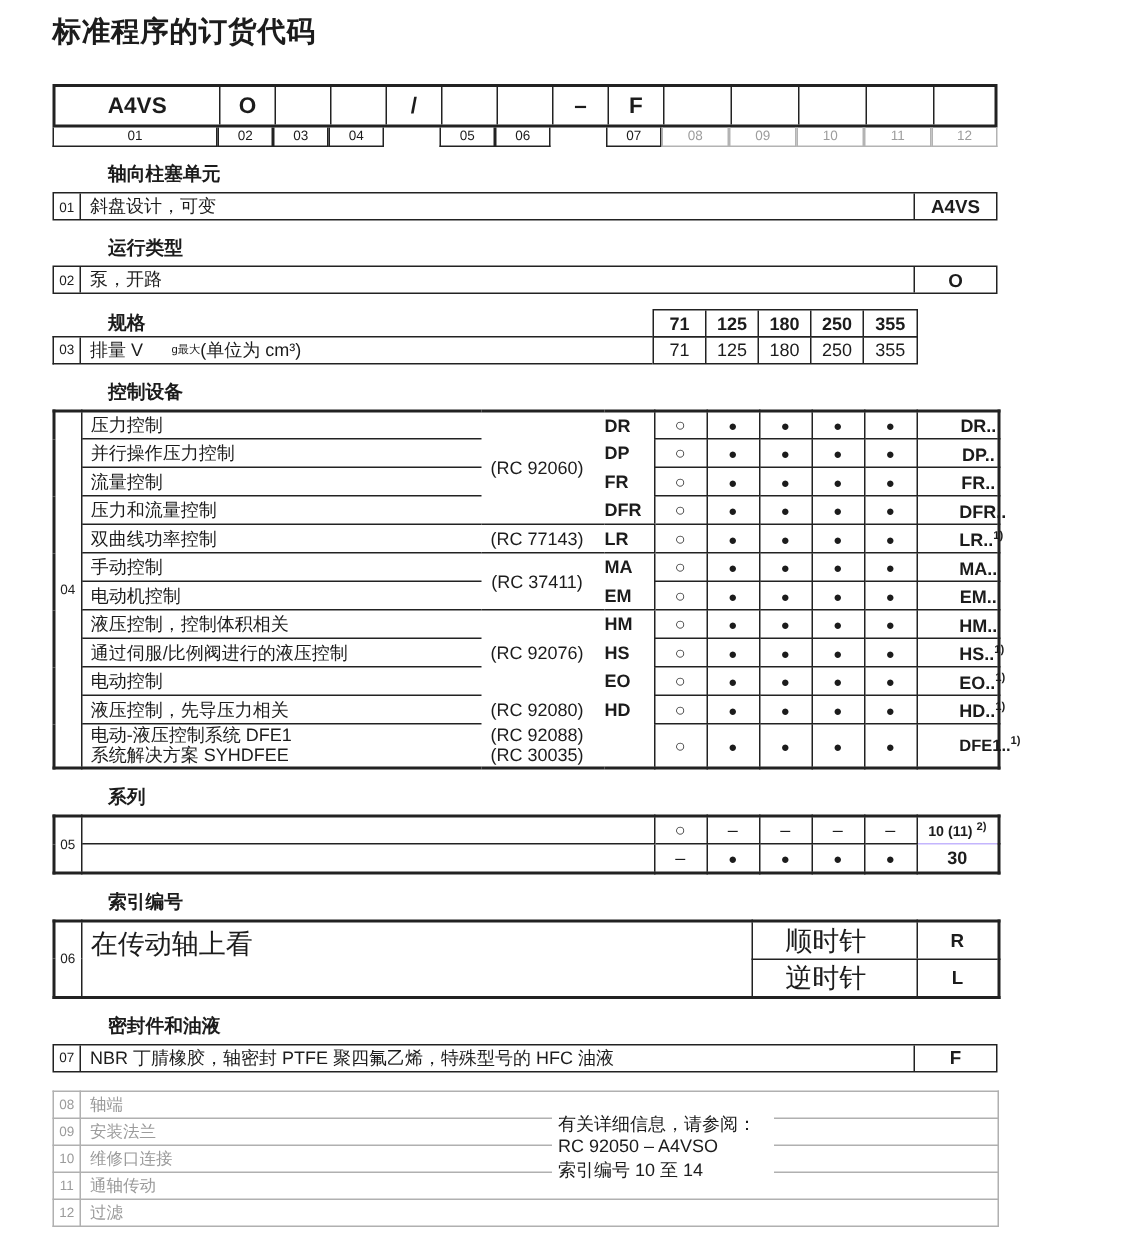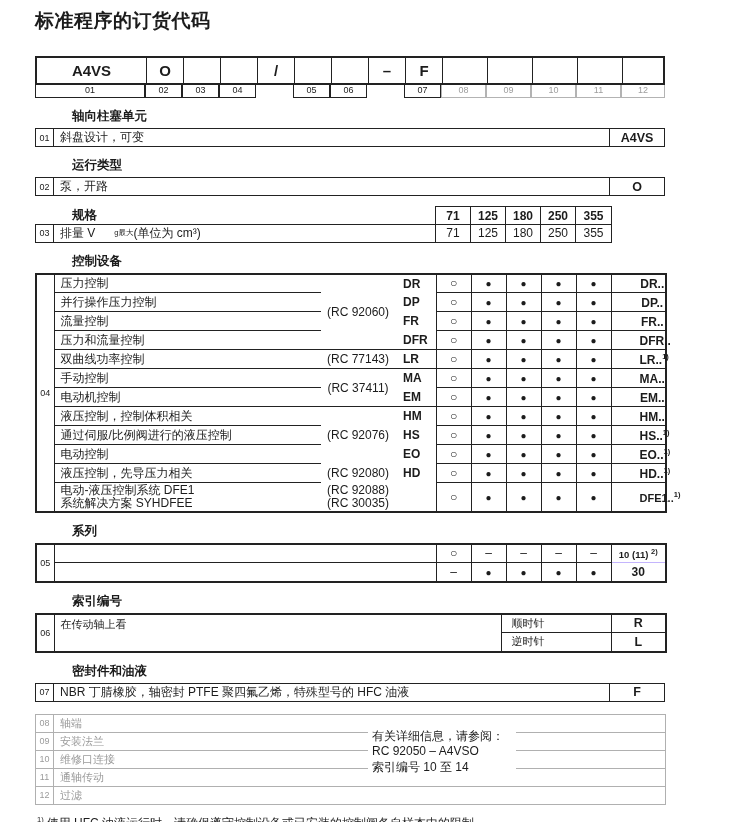--- a/index.html
+++ b/index.html
@@ -59,24 +59,24 @@
   
   table.ser { border-collapse:collapse; table-layout:fixed; width:630px; border:2px solid #222; margin-top:2px; }
   table.ser td { padding:0; height:19px; font-size:12px; }
   .ser .badge { border-right:1px solid #222; font-size:9px; text-align:center; }
   .ser .dot { border:1px solid #222; text-align:center; }
   .ser .res { border:1px solid #c4b5fd; text-align:center; font-weight:bold; white-space:nowrap; }
   .ser .res-sm { font-size:9.5px; }
 
   
   table.rot { border-collapse:collapse; table-layout:fixed; width:630px; border:2px solid #222; margin-top:2px; }
-  table.rot td { padding:0; height:19px; font-size:11px; }
+  table.rot td { padding:0; height:19px; font-size:18px; }
   .rot .badge { border-right:1px solid #222; font-size:9px; text-align:center; }
   .rot .rlbl { vertical-align:top; padding:2px 0 0 6px; }
-  .rot .dir { border-left:1px solid #222; padding-left:10px; }
+  .rot .dir { border-left:1px solid #222; padding-left:22px; }
   .rot .rcode { border-left:1px solid #222; text-align:center; font-weight:bold; font-size:12.5px; }
 
   
   .graywrap { position:relative; margin-top:12px; width:630px; }
   table.gray { border-collapse:collapse; table-layout:fixed; width:630px; border:1px solid #b0b0b0; color:#9b9b9b; }
   table.gray td { padding:0; height:18px; border:1px solid #b0b0b0; }
   .gray .gnum { font-size:9px; text-align:center; }
   .gray .glbl { font-size:11px; padding-left:6px; }
   .note { position:absolute; left:333px; top:13px; background:#fff; color:#1c1c1c; font-size:12px; line-height:15.5px; padding:2px 12px 2px 4px; white-space:nowrap; }
 

